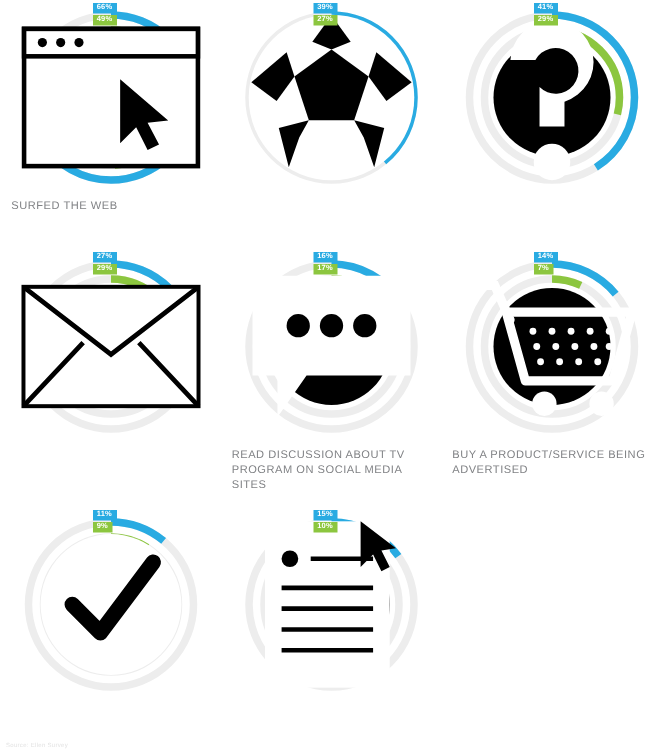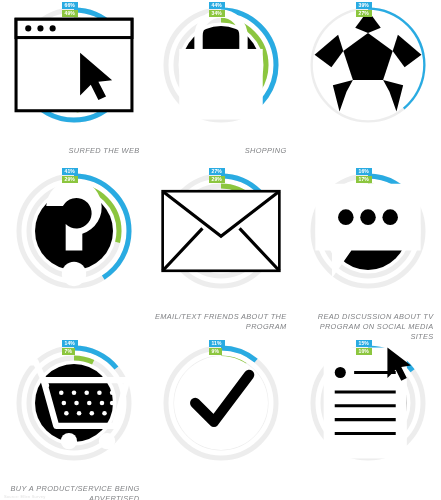--- a/index.html
+++ b/index.html
@@ -58,29 +58,28 @@
     letter-spacing:0.1px;
     font-weight:bold;
     height:7px;
     min-width:13px;
     text-align:center;
     box-sizing:border-box;
   }
   .badge.blue{background:#29ABE2;}
   .badge.green{background:#8CC63F;margin-top:1px;}
   .caption{
-    margin-top:20px;
+    margin-top:6px;
     width:132px;
-    text-align:right;
+    text-align:left;
     color:#808285;
     font-size:7.4px;
     line-height:10px;
     letter-spacing:0.35px;
     text-transform:uppercase;
-    font-style:italic;
   }
   .footnote{
     position:absolute;
     left:4px;bottom:0px;
     font-size:4px;
     line-height:6px;
     color:#e2e2e2;
     letter-spacing:0.2px;
     white-space:nowrap;
   }
@@ -111,43 +110,20 @@
             <circle cx="9" cy="4" r="1" fill="#000"></circle>
             <circle cx="13" cy="4" r="1" fill="#000"></circle>
             <path d="M22 12 L22 26 L25.5 22.5 L28 27.5 L30.5 26.3 L28 21.5 L32.5 21 Z" fill="#000"></path>
           </svg>
         </span>
       </div>
     </div>
     <div class="caption">SURFED THE WEB</div>
   </div>
 
-  <div class="tile">
-    <div class="dial">
-      <svg viewBox="0 0 122 122">
-        <circle cx="61" cy="61" r="55" fill="none" stroke="#EDEDED" stroke-width="5"></circle>
-        <circle cx="61" cy="61" r="45" fill="none" stroke="#EDEDED" stroke-width="5"></circle>
-        <circle class="arc-blue" cx="61" cy="61" r="55" fill="none" stroke="#29ABE2" stroke-width="5" transform="rotate(-90 61 61)" stroke-dasharray="152.053084433746 345.57519189487726"></circle>
-        <circle class="arc-green" cx="61" cy="61" r="45" fill="none" stroke="#8CC63F" stroke-width="5" transform="rotate(-90 61 61)" stroke-dasharray="96.13273519984767 282.7433388230814"></circle>
-      </svg>
-      <div class="badges">
-        <div class="badge blue">44%</div>
-        <div class="badge green">34%</div>
-      </div>
-      <div class="hub">
-        <span>
-          <svg width="34" height="38" viewBox="0 0 34 38">
-            <path d="M10 14 L10 10 A7 7 0 0 1 24 10 L24 14" fill="none" stroke="#ffffff" stroke-width="2.6"></path>
-            <rect x="4" y="14" width="26" height="22" fill="#ffffff"></rect>
-          </svg>
-        </span>
-      </div>
-    </div>
-    <div class="caption">SHOPPING</div>
-  </div>
 
   <div class="tile">
     <div class="dial">
       <svg viewBox="0 0 122 122">
         <circle cx="61" cy="61" r="55" fill="none" stroke="#EDEDED" stroke-width="5"></circle>
         <circle cx="61" cy="61" r="45" fill="none" stroke="#EDEDED" stroke-width="5"></circle>
         <circle class="arc-blue" cx="61" cy="61" r="55" fill="none" stroke="#29ABE2" stroke-width="5" transform="rotate(-90 61 61)" stroke-dasharray="134.77432483900213 345.57519189487726"></circle>
         <circle class="arc-green" cx="61" cy="61" r="45" fill="none" stroke="#8CC63F" stroke-width="5" transform="rotate(-90 61 61)" stroke-dasharray="76.34070148223198 282.7433388230814"></circle>
       </svg>
       <div class="badges">
@@ -208,21 +184,20 @@
       <div class="hub">
         <span>
           <svg width="46" height="32" viewBox="0 0 46 32">
             <rect x="1" y="1" width="44" height="30" fill="#ffffff" stroke="#000" stroke-width="1"></rect>
             <path d="M1 1 L23 18 L45 1" fill="none" stroke="#000" stroke-width="1.2"></path>
             <path d="M1 31 L16 15 M45 31 L30 15" fill="none" stroke="#000" stroke-width="1.2"></path>
           </svg>
         </span>
       </div>
     </div>
-    <div class="caption">EMAIL/TEXT FRIENDS ABOUT THE PROGRAM</div>
   </div>
 
   <div class="tile">
     <div class="dial">
       <svg viewBox="0 0 122 122">
         <circle cx="61" cy="61" r="55" fill="none" stroke="#EDEDED" stroke-width="5"></circle>
         <circle cx="61" cy="61" r="45" fill="none" stroke="#EDEDED" stroke-width="5"></circle>
         <circle class="arc-blue" cx="61" cy="61" r="55" fill="none" stroke="#29ABE2" stroke-width="5" transform="rotate(-90 61 61)" stroke-dasharray="55.292030703180366 345.57519189487726"></circle>
         <circle class="arc-green" cx="61" cy="61" r="45" fill="none" stroke="#8CC63F" stroke-width="5" transform="rotate(-90 61 61)" stroke-dasharray="48.06636759992384 282.7433388230814"></circle>
       </svg>

